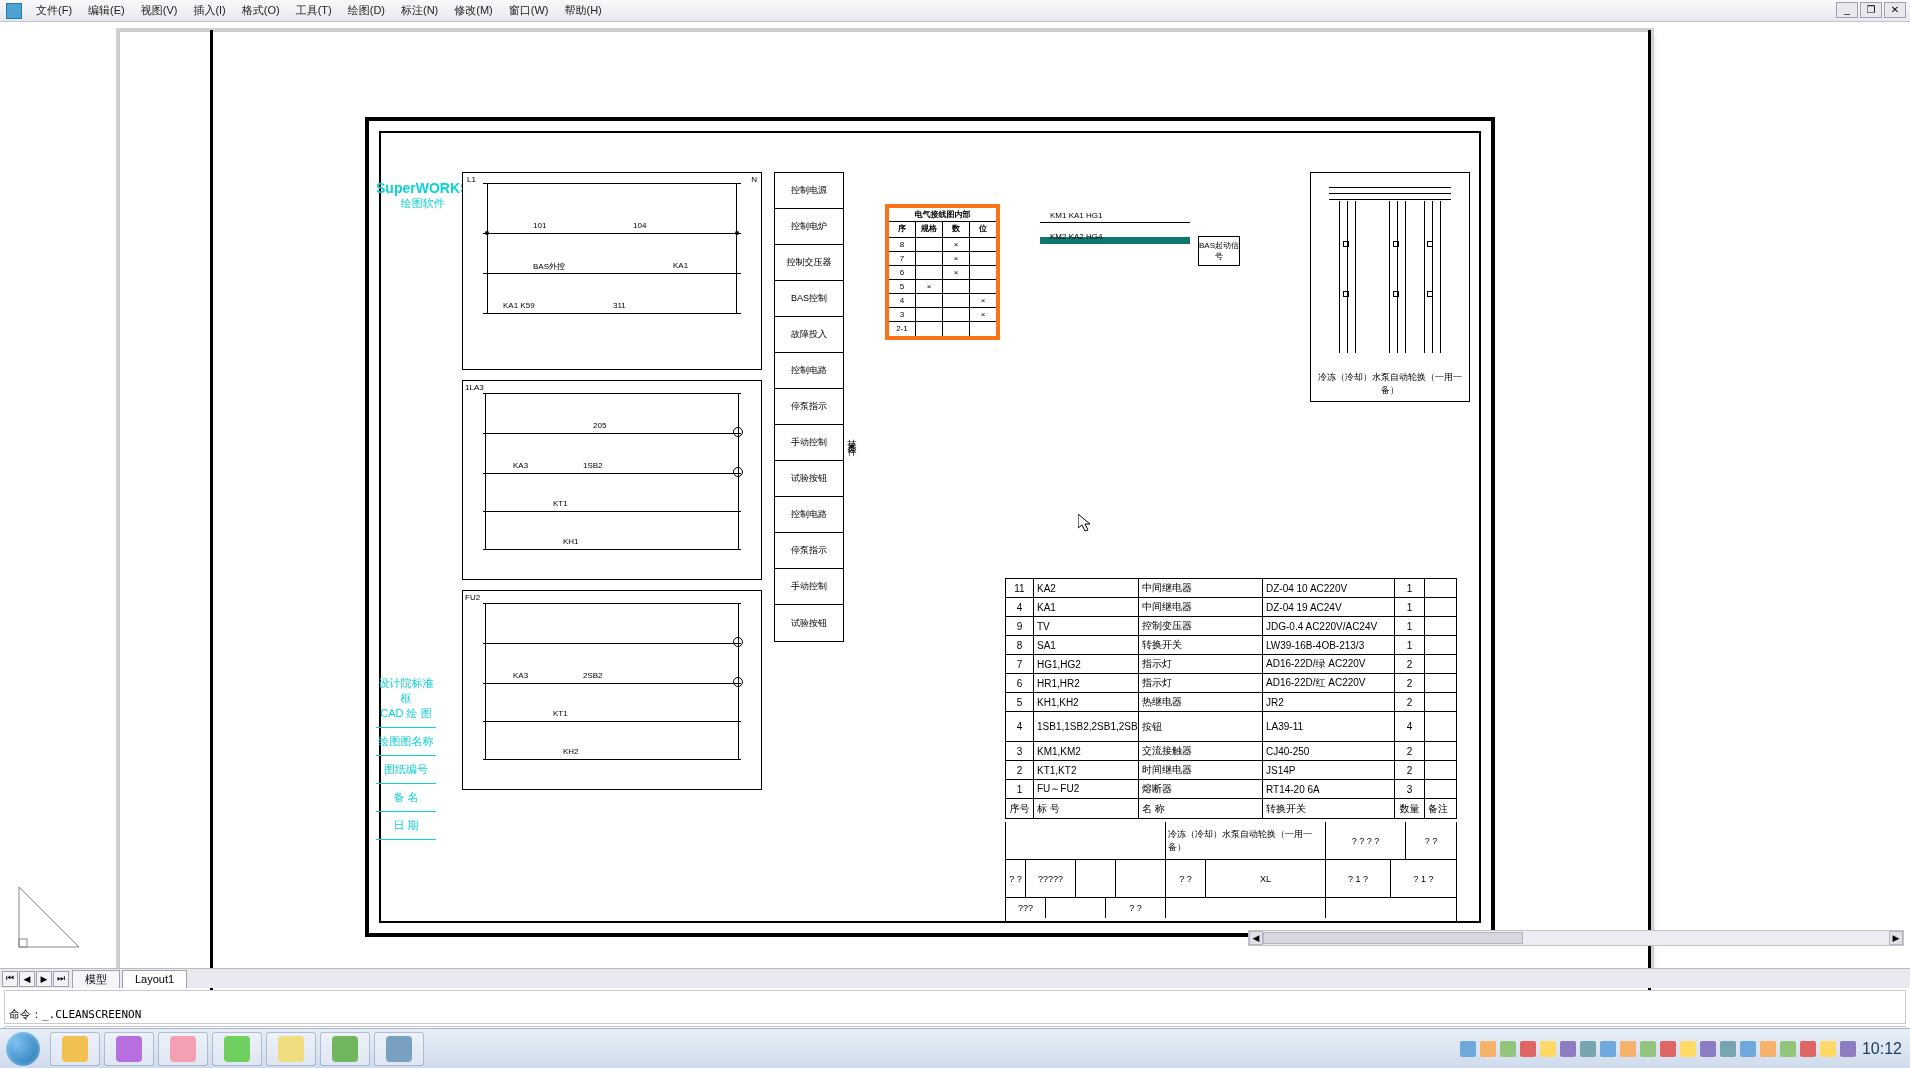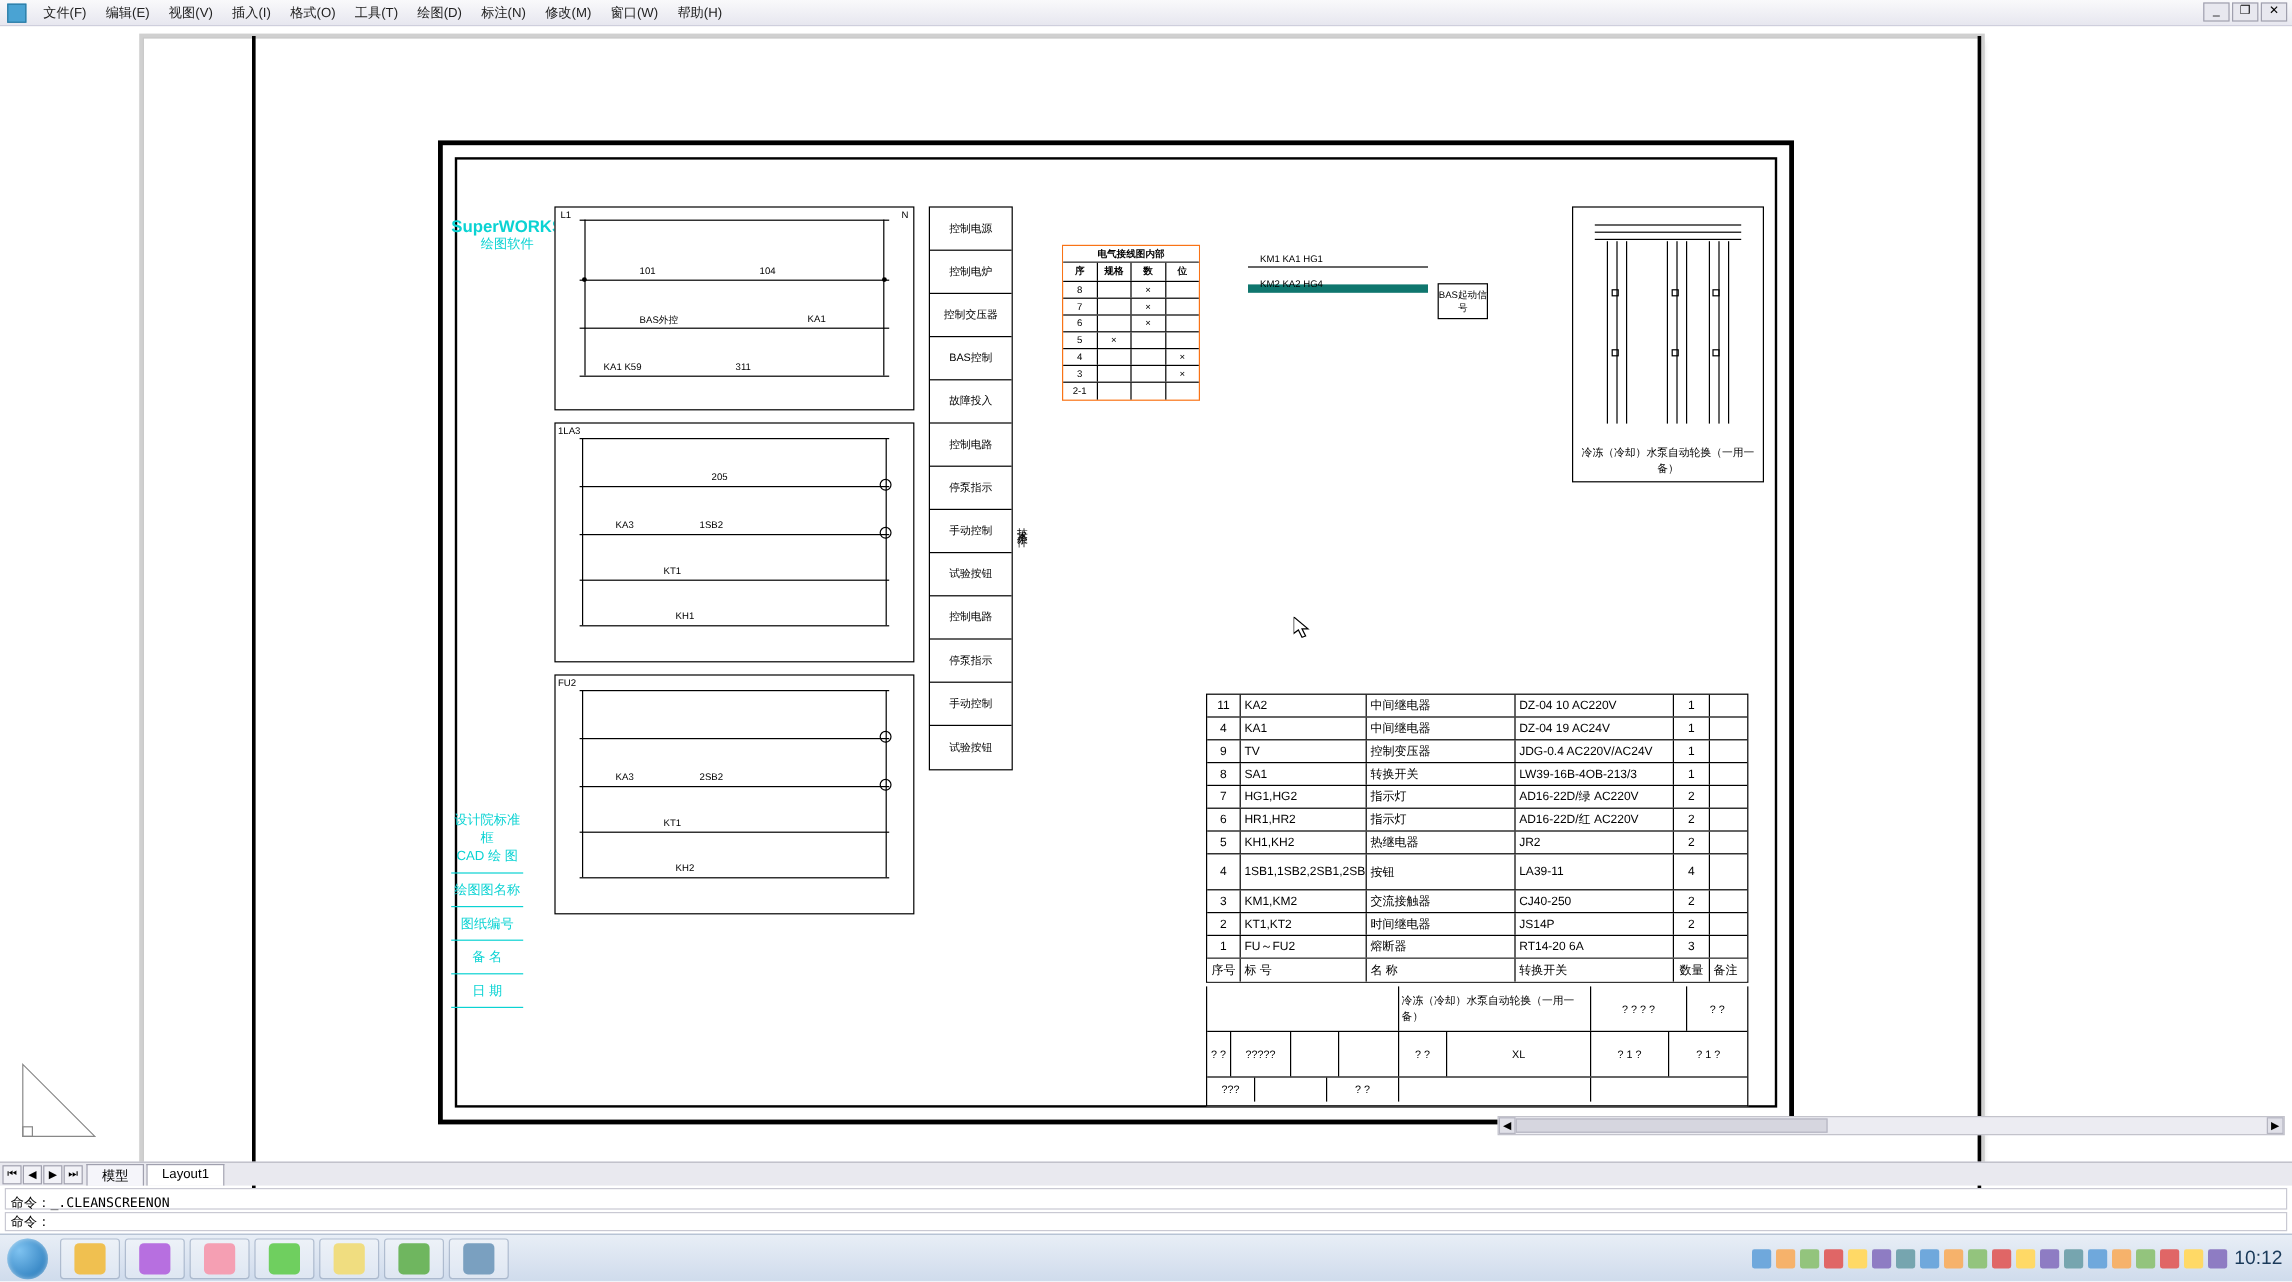--- a/index.html
+++ b/index.html
@@ -25,21 +25,21 @@
 .schem-block { border:1px solid #000; height:190px; margin-bottom:10px; position:relative; background:#fff;}
 .schem-block .hline{position:absolute;height:1px;background:#000;left:20px;right:20px;}
 .schem-block .vline{position:absolute;width:1px;background:#000;}
 .schem-block .dot{position:absolute;width:4px;height:4px;background:#000;border-radius:50%;}
 .schem-block .lbl{position:absolute;font-size:8px;color:#000;}
 .schem-block .circle{position:absolute;width:10px;height:10px;border:1px solid #000;border-radius:50%;}
 .panel-box { position: absolute; left: 774px; top: 150px; width: 70px; border:1px solid #000; background:#fff;}
 .panel-box .cell{height:36px;border-bottom:1px solid #000;font-size:9px;display:flex;align-items:center;justify-content:center;text-align:center;padding:0 2px;}
 .panel-box .cell:last-child{border-bottom:none;}
 .panel-side{position:absolute;left:845px;top:410px;width:12px;font-size:9px;writing-mode:vertical-lr;text-align:center;}
-.table-small{position:absolute;left:885px;top:182px;width:115px;border:1px solid #f97316;font-size:8px;background:#fff;}
+.table-small{position:absolute;left:885px;top:182px;width:115px;border:4px solid #f97316;font-size:8px;background:#fff;}
 .table-small .tr{display:flex;border-bottom:1px solid #000;height:14px;}
 .table-small .tr:last-child{border-bottom:none;}
 .table-small .td{flex:1;border-right:1px solid #000;text-align:center;line-height:14px;}
 .table-small .td:last-child{border-right:none;}
 .table-small .hdr{background:#fff;font-weight:bold;height:16px;}
 .aux-circ{position:absolute;left:1040px;top:200px;width:200px;font-size:8px;}
 .aux-box{position:absolute;left:1198px;top:214px;width:42px;height:30px;border:1px solid #000;font-size:8px;display:flex;align-items:center;justify-content:center;text-align:center;}
 .aux-note{position:absolute;left:1020px;top:298px;width:230px;font-size:9px;line-height:1.4;}
 .power-box{position:absolute;left:1310px;top:150px;width:160px;height:230px;border:1px solid #000;background:#fff;}
 .power-box .lines{position:absolute;inset:8px;}
@@ -69,21 +69,21 @@
 .ucs{position:absolute;left:14px;bottom:60px;width:70px;height:70px;}
 .ucs svg{overflow:visible}
 .tabs-bar{position:absolute;bottom:40px;left:0;right:0;height:20px;background:#e9e9ef;display:flex;align-items:center;border-top:1px solid #b9b9c3;}
 .tab-nav{display:flex;margin-left:2px;}
 .tab-nav .btn{width:16px;height:16px;border:1px solid #a0a0ae;background:#f2f2f7;font-size:9px;display:flex;align-items:center;justify-content:center;margin-right:1px;}
 .tab{padding:1px 12px;border:1px solid #a0a0ae;background:#f5f5fa;border-bottom:none;margin-left:2px;font-size:11px;height:18px;display:flex;align-items:center;}
 .tab.active{background:#fff;}
 .h-scroll{position:absolute;right:6px;bottom:42px;left:1248px;height:16px;background:#ececf2;border:1px solid #c3c3cb;}
 .h-scroll .thumb{position:absolute;left:14px;width:260px;top:1px;bottom:1px;background:#d6d6df;border:1px solid #b5b5c1;}
 .h-scroll .ab{position:absolute;width:14px;top:0;bottom:0;background:#e0e0e8;border:1px solid #b5b5c1;font-size:9px;text-align:center;line-height:12px;}
-.cmd-line{height:18px;border:1px solid #c9c9d3;background:#fff;margin:2px 4px 0 4px;padding:4px 4px;line-height:16px;font-family:Consolas,monospace;font-size:11px;}
+.cmd-line{height:18px;border:1px solid #c9c9d3;background:#fff;margin:2px 4px 0 4px;padding:16px 4px;line-height:16px;font-family:Consolas,monospace;font-size:11px;}
 .cmd-input{height:16px;border:1px solid #c9c9d3;background:#fff;margin:2px 4px 0 4px;padding:0 4px;font-family:Consolas,monospace;font-size:11px;}
 .taskbar{position:absolute;bottom:0;left:0;right:0;height:40px;background:linear-gradient(#e8eef6,#cfdbec);border-top:1px solid #a7b5ca;display:flex;align-items:center;z-index:10;}
 .start-orb{width:46px;height:40px;display:flex;align-items:center;justify-content:center;}
 .start-orb .orb{width:34px;height:34px;border-radius:50%;background:radial-gradient(circle at 30% 30%,#7ec2f0,#1b6fb3);box-shadow:inset 0 0 4px rgba(255,255,255,.6);position:relative;}
 .tb-item{width:50px;height:34px;border:1px solid rgba(120,140,170,.5);background:rgba(255,255,255,.3);margin-left:4px;border-radius:3px;display:flex;align-items:center;justify-content:center;}
 .tb-item .ico{width:26px;height:26px;border-radius:4px;}
 .tray{margin-left:auto;display:flex;align-items:center;gap:6px;padding-right:8px;}
 .tray .ti{width:16px;height:16px;background:#9fbad8;border-radius:2px;}
 .clock{font-size:16px;color:#1a3a5a;text-align:center;line-height:1.1;}
 .cursor{position:absolute;pointer-events:none;z-index:50;}
@@ -132,21 +132,21 @@
         <span>设计院标准框</span><br>
         <span>CAD 绘 图</span>
       </div>
       <div class="side-item">绘图图名称</div>
       <div class="side-item">图纸编号</div>
       <div class="side-item">备 名</div>
       <div class="side-item">日 期</div>
     </div>
 
     <div class="schematic">
-      <div class="schem-block" style="height:170px">
+      <div class="schem-block" style="height:198px">
         <span class="lbl" style="top:2px;left:4px">L1</span>
           <span class="lbl" style="top:2px;right:4px">N</span>
         <div class="hline" style="top:10px"></div>
           <div class="hline" style="top:60px"></div>
           <div class="hline" style="top:100px"></div>
           <div class="hline" style="top:140px"></div>
         <div class="vline" style="left:24px;top:10px;height:130px"></div>
           <div class="vline" style="right:24px;top:10px;height:130px"></div>
         <span class="lbl" style="top:48px;left:70px">101</span>
           <span class="lbl" style="top:48px;left:170px">104</span>

